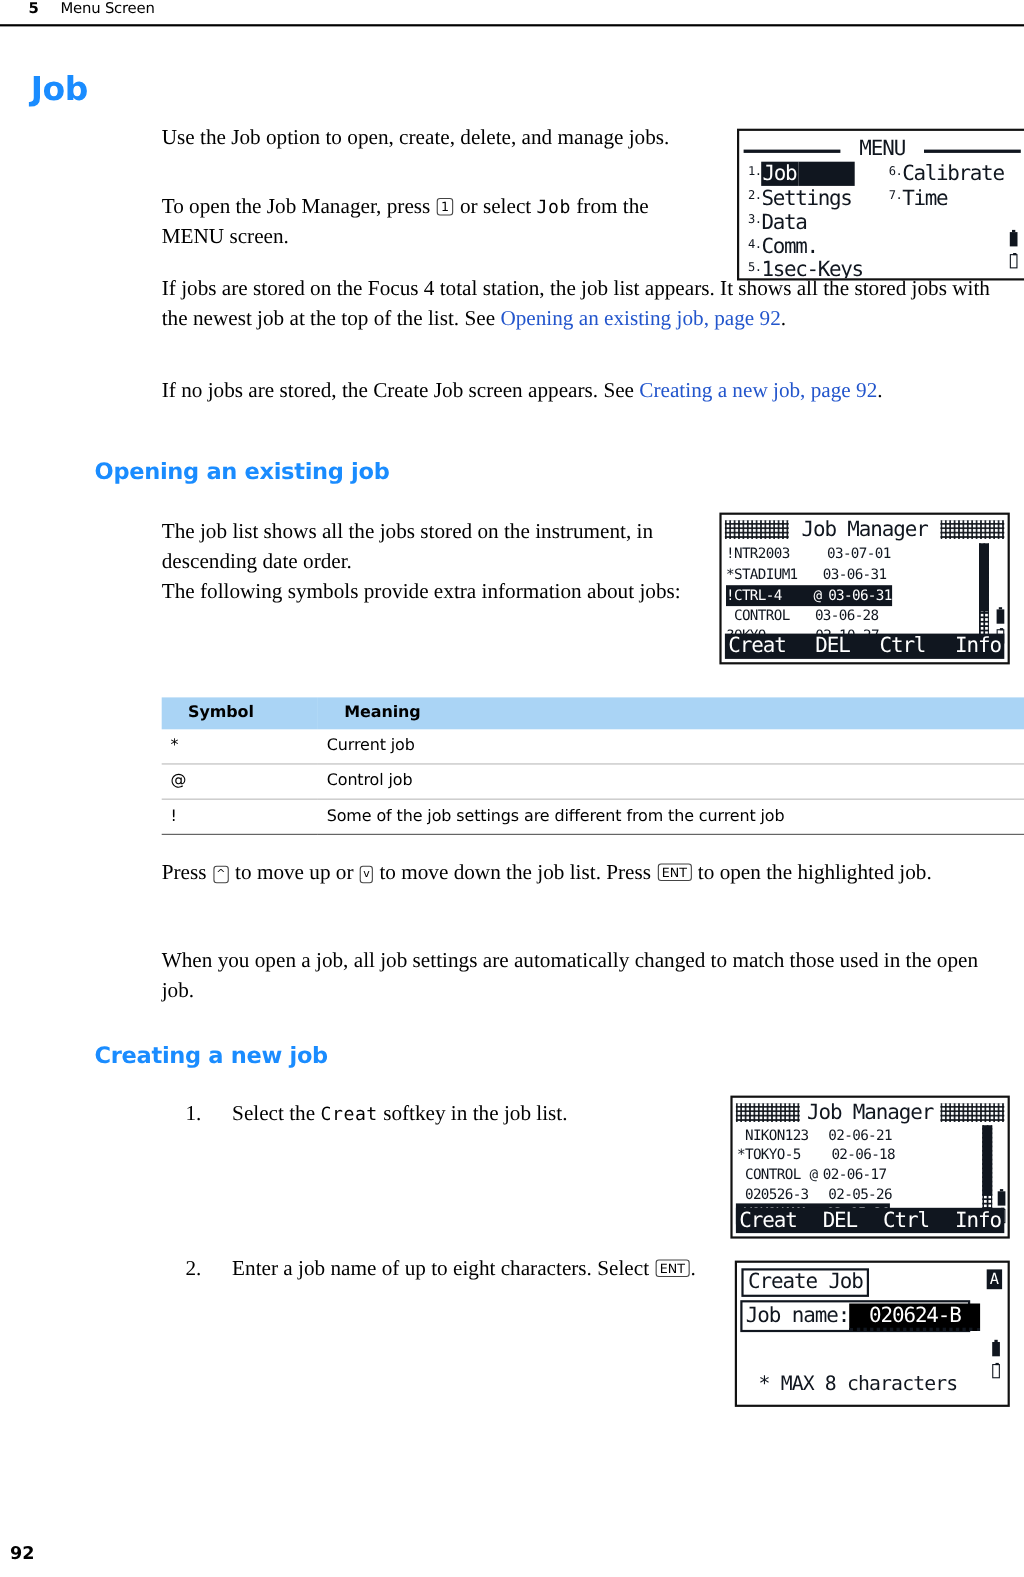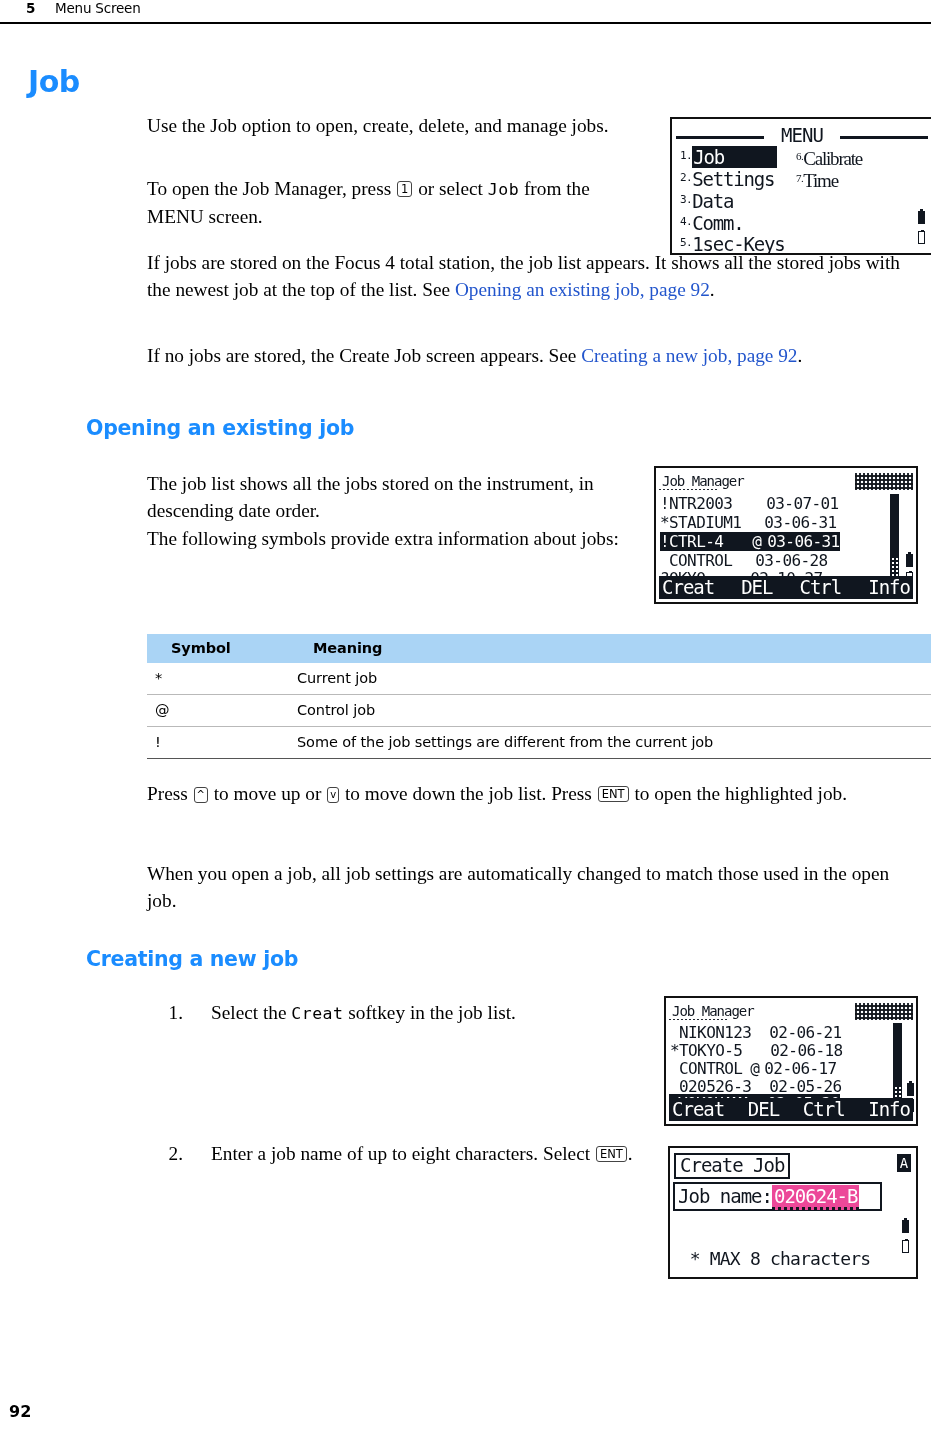--- a/index.html
+++ b/index.html
@@ -243,21 +243,21 @@
     font-size: 11px;
     vertical-align: 5px;
     letter-spacing: -0.5px;
   }
   .menu-hl {
     background: #10161f;
     color: #ffffff;
     padding: 0 2px 0 1px;
   }
   .menu-col1 { left: 8px; }
-  .menu-col2 { left: 124px; font-family: Liberation Serif, serif; }
+  .menu-col2 { left: 136px; }
   .mrow1 { top: 27px; }
   .mrow2 { top: 49px; }
   .mrow3 { top: 71px; }
   .mrow4 { top: 93px; }
   .mrow5 { top: 114px; }
 
   
   .batt {
     position: absolute;
     width: 7px;
@@ -292,34 +292,34 @@
       repeating-linear-gradient(90deg, #10161f 0 2px, transparent 2px 4px);
     background-size: 4px 4px;
     background-blend-mode: multiply;
     opacity: 0.92;
   }
   .jm-hatch.l { left: 0px;  width: 58px; }
   .jm-hatch.r { right: 0px; width: 58px; }
   .jm-title {
     position: absolute;
     left: 0; right: 0; top: 0;
-    text-align: left;
-    font-size: 14px;
+    text-align: center;
+    font-size: 19px;
     line-height: 21px;
     letter-spacing: -1px;
     background: transparent;
   }
   .jm-title span {
     background: #ffffff;
     padding: 0 3px;
   }
   .jm-row {
     position: absolute;
     left: 4px;
-    font-size: 16px;
+    font-size: 13px;
     line-height: 19px;
     letter-spacing: -0.6px;
     white-space: pre;
   }
   .jm-row.hl {
     background: #10161f;
     color: #ffffff;
   }
   .jm-softkeys {
     position: absolute;
@@ -366,23 +366,23 @@
     border: 2.5px solid #10161f;
     height: 29px;
     box-sizing: border-box;
     font-size: 19px;
     line-height: 24px;
     letter-spacing: -1px;
     white-space: nowrap;
     padding-left: 3px;
   }
   .cj-value {
-    background: #ec4899;
+    background: #000000;
     color: #ffffff;
-    padding: 0 2px;
+    padding: 0 18px;
     border-bottom: 3px dotted #10161f;
   }
   .cj-note {
     position: absolute;
     left: 0; right: 26px;
     bottom: 8px;
     text-align: center;
     font-size: 18px;
     line-height: 20px;
     letter-spacing: -0.8px;

